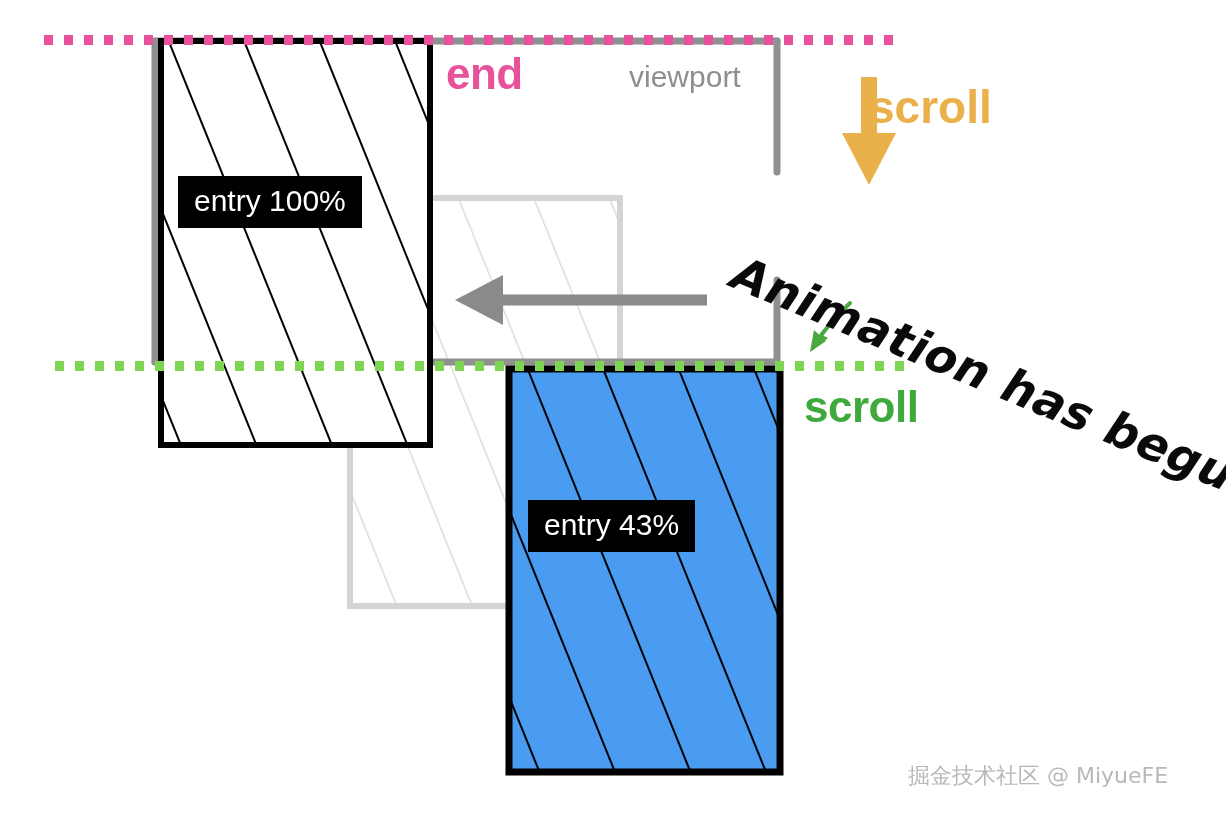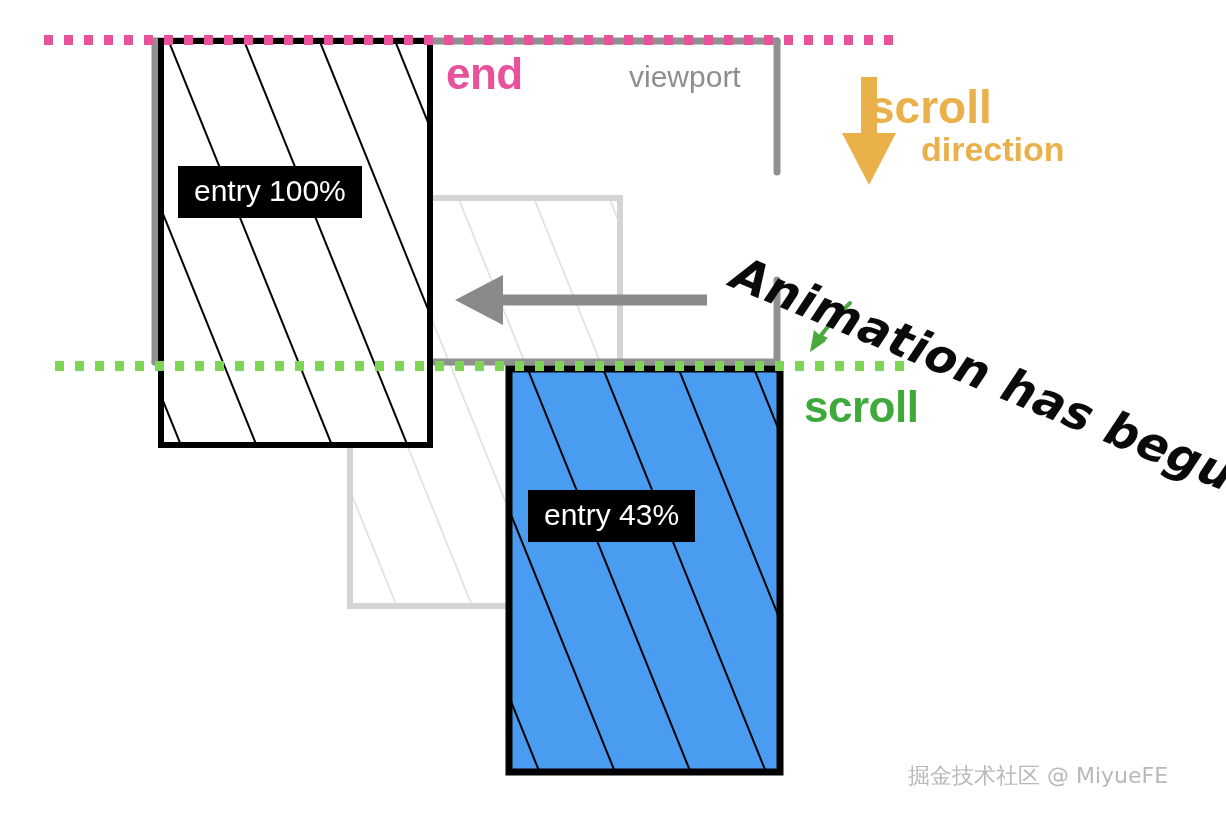--- a/index.html
+++ b/index.html
@@ -69,20 +69,21 @@
   }
   .tagbox {
     position: absolute;
     background: #000000;
     color: #ffffff;
     font-size: 30px;
     font-weight: 400;
     padding: 10px 16px 12px 16px;
     line-height: 1;
     white-space: nowrap;
+    margin-top: 10px;
   }
   .tag-100 {
     left: 178px;
     top: 166px;
   }
   .tag-0 {
     left: 528px;
     top: 490px;
   }
   .handwrite {
@@ -180,21 +181,20 @@
       <path d="M 850 303 C 838 315 826 327 818 340" fill="none" stroke="#4aa83f" stroke-width="4" stroke-linecap="round"></path>
       <polygon points="810,352 828,338 820,334" fill="#4aa83f"></polygon>
       <polygon points="810,352 814,330 826,341" fill="#4aa83f"></polygon>
     </g>
   </svg>
 
   <div class="lbl lbl-end">end</div>
   <div class="lbl lbl-start">scroll</div>
   <div class="lbl lbl-viewport">viewport</div>
   <div class="lbl lbl-scroll">scroll</div>
-  <div class="lbl lbl-direction">direction</div>
 
   <div class="tagbox tag-100">entry 100%</div>
   <div class="tagbox tag-0">entry 43%</div>
 
   <div class="handwrite">Animation has begun!</div>
 
   <div class="watermark">掘金技术社区 @ MiyueFE</div>
 
 </div>
 

